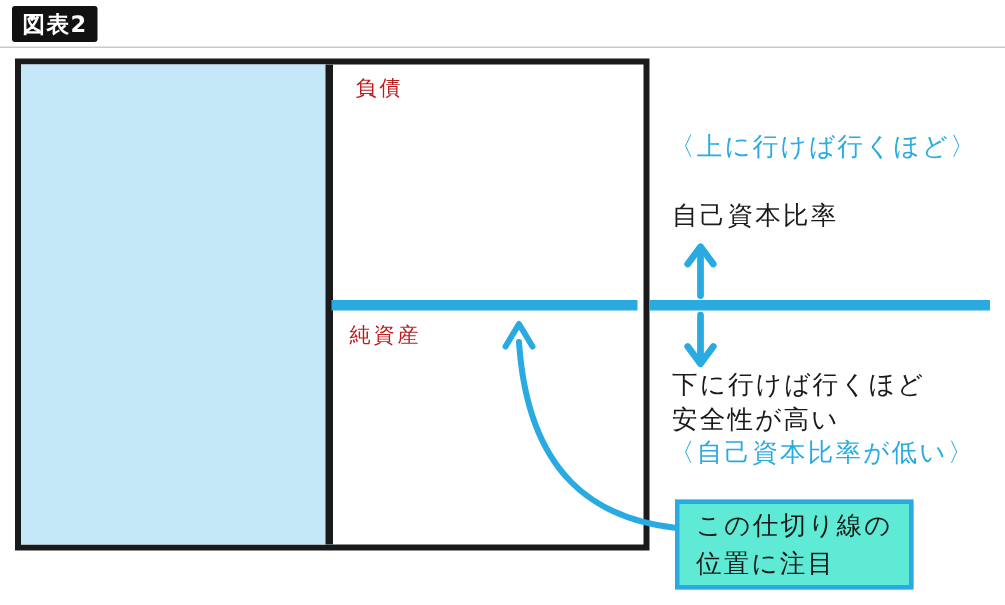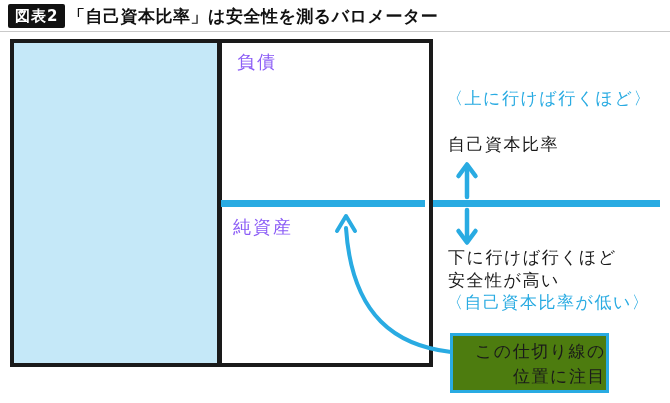--- a/index.html
+++ b/index.html
@@ -51,22 +51,22 @@
   .assets-cell {
     position: absolute;
     left: 0; top: 0;
     width: 208px; height: 100%;
     background: #c5e8f8;
     border-right: 5px solid #1a1a1a;
     box-sizing: border-box;
   }
   .bs-label {
     position: absolute;
-    color: #8b5cf6;
-    font-size: 18px;
+    color: #b91c1c;
+    font-size: 14px;
     letter-spacing: 2px;
     white-space: nowrap;
   }
   .liabilities-label { left: 237px; top: 50px; }
   .net-assets-label  { left: 233px; top: 215px; }
   
   .divider-line {
     position: absolute;
     height: 7px;
     background: #29abe2;
@@ -95,37 +95,35 @@
   .note-down1      { left: 448px; top: 247px; }
   .note-down2      { left: 448px; top: 270px; }
   .note-low-ratio  { left: 446px; top: 292px; }
   
   .callout {
     position: absolute;
     left: 450px; top: 333px;
     width: 159px; height: 60px;
     border: 3px solid #29abe2;
     box-sizing: border-box;
-    background: #4d7c0f;
+    background: #5eead4;
     font-size: 17px;
     color: #1a1a1a;
     padding: 3px 0 0 11px;
     line-height: 25px;
     letter-spacing: 1.5px;
     white-space: nowrap;
-    text-align: right;
   }
 </style>
 </head>
 <body>
 
 <div class="stage">
 
   <span class="badge">図表2</span>
-  <span class="title">「自己資本比率」は安全性を測るバロメーター</span>
   <div class="header-rule"></div>
 
   <div class="bs-box">
     <div class="assets-cell"></div>
   </div>
 
   <div class="bs-label liabilities-label">負債</div>
   <div class="bs-label net-assets-label">純資産</div>
 
   <div class="divider-line divider-inside"></div>

